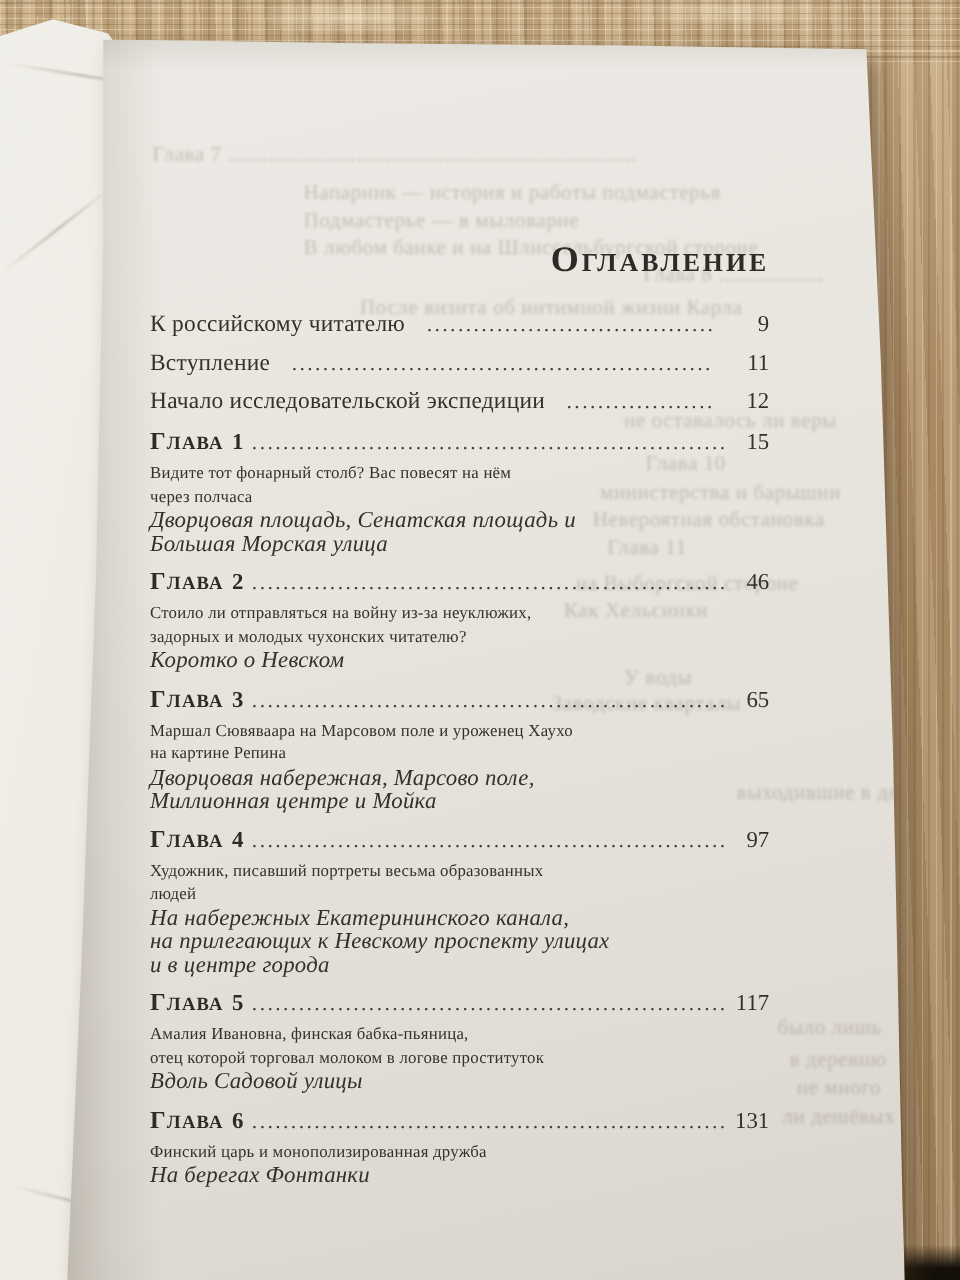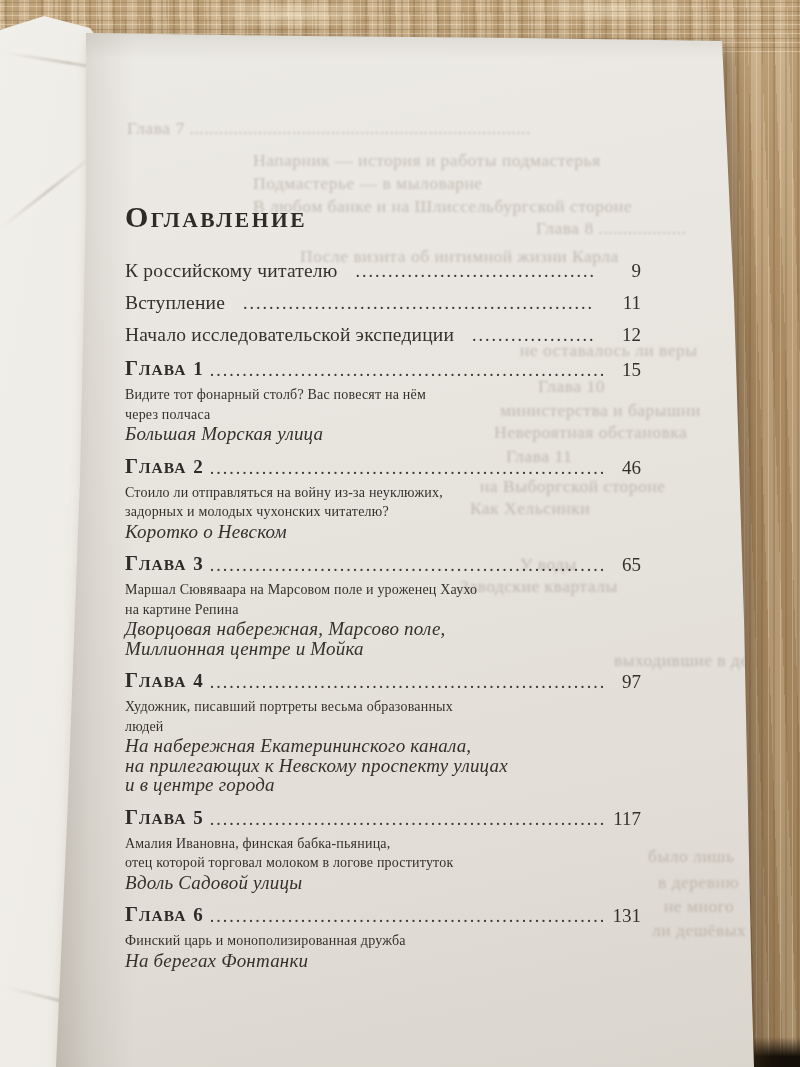--- a/index.html
+++ b/index.html
@@ -43,27 +43,27 @@
   .top-curl-shade{position:absolute;left:86px;top:33px;right:46px;height:26px;
     background:linear-gradient(180deg,rgba(90,80,65,.10),rgba(90,80,65,0));}
 
   
   .bleed-layer{position:absolute;inset:0;}
   .bleed{position:absolute;white-space:nowrap;font-size:17.5px;color:#8d8274;
     opacity:.42;filter:blur(1.3px);letter-spacing:.5px;}
 
   
   .content{position:absolute;left:125px;top:200px;width:516px;color:#34302a;}
-  .title{margin:0 0 26px 0;text-align:left;font-weight:bold;font-size:21.5px;
+  .title{margin:0 0 26px 0;text-align:right;font-weight:bold;font-size:21.5px;
     letter-spacing:2.5px;text-transform:uppercase;color:#2e2a25;}
   .title::first-letter{font-size:30px;}
 
   .toc-row{display:flex;align-items:baseline;}
   .toc-row.front{margin-bottom:10px;gap:11px;}
-  .toc-row.chapter{margin-top:11px;margin-bottom:4px;align-items:flex-end;}
+  .toc-row.chapter{margin-top:11px;margin-bottom:4px;}
   .front-label{flex:none;font-size:19.5px;line-height:22px;letter-spacing:.2px;}
   .chapter-label{flex:none;display:flex;align-items:baseline;gap:7px;font-weight:bold;color:#2e2a25;}
   .ch-word{display:block;text-transform:uppercase;font-size:15.5px;line-height:22px;letter-spacing:1px;}
   .ch-word::first-letter{font-size:20.5px;}
   .ch-num{display:block;font-size:19px;line-height:22px;}
   .leader{flex:1;min-width:0;overflow:hidden;white-space:nowrap;font-size:18px;
     letter-spacing:2px;margin:0 5px 0 7px;color:#3e3a34;}
   .pagenum{flex:none;min-width:30px;text-align:right;font-size:19px;line-height:22px;}
 
   .desc{font-size:14px;line-height:19.5px;letter-spacing:.2px;}
@@ -129,20 +129,21 @@
             <div class="toc-row chapter">
               <span class="chapter-label">
                 <span class="ch-word">Глава</span>
                 <span class="ch-num">1</span>
               </span>
               <span class="leader">....................................................................................................................................................................................</span>
               <span class="pagenum">15</span>
             </div>
             <div class="desc">Видите тот фонарный столб? Вас повесят на нём</div>
             <div class="desc">через полчаса</div>
+            <div class="subtitle">Дворцовая площадь, Сенатская площадь и</div>
             <div class="subtitle">Большая Морская улица</div>
             <div class="toc-row chapter">
               <span class="chapter-label">
                 <span class="ch-word">Глава</span>
                 <span class="ch-num">2</span>
               </span>
               <span class="leader">....................................................................................................................................................................................</span>
               <span class="pagenum">46</span>
             </div>
             <div class="desc">Стоило ли отправляться на войну из-за неуклюжих,</div>
@@ -163,21 +164,21 @@
             <div class="toc-row chapter">
               <span class="chapter-label">
                 <span class="ch-word">Глава</span>
                 <span class="ch-num">4</span>
               </span>
               <span class="leader">....................................................................................................................................................................................</span>
               <span class="pagenum">97</span>
             </div>
             <div class="desc">Художник, писавший портреты весьма образованных</div>
             <div class="desc">людей</div>
-            <div class="subtitle">На набережная Екатерининского канала,</div>
+            <div class="subtitle">На набережных Екатерининского канала,</div>
             <div class="subtitle">на прилегающих к Невскому проспекту улицах</div>
             <div class="subtitle">и в центре города</div>
             <div class="toc-row chapter">
               <span class="chapter-label">
                 <span class="ch-word">Глава</span>
                 <span class="ch-num">5</span>
               </span>
               <span class="leader">....................................................................................................................................................................................</span>
               <span class="pagenum">117</span>
             </div>

